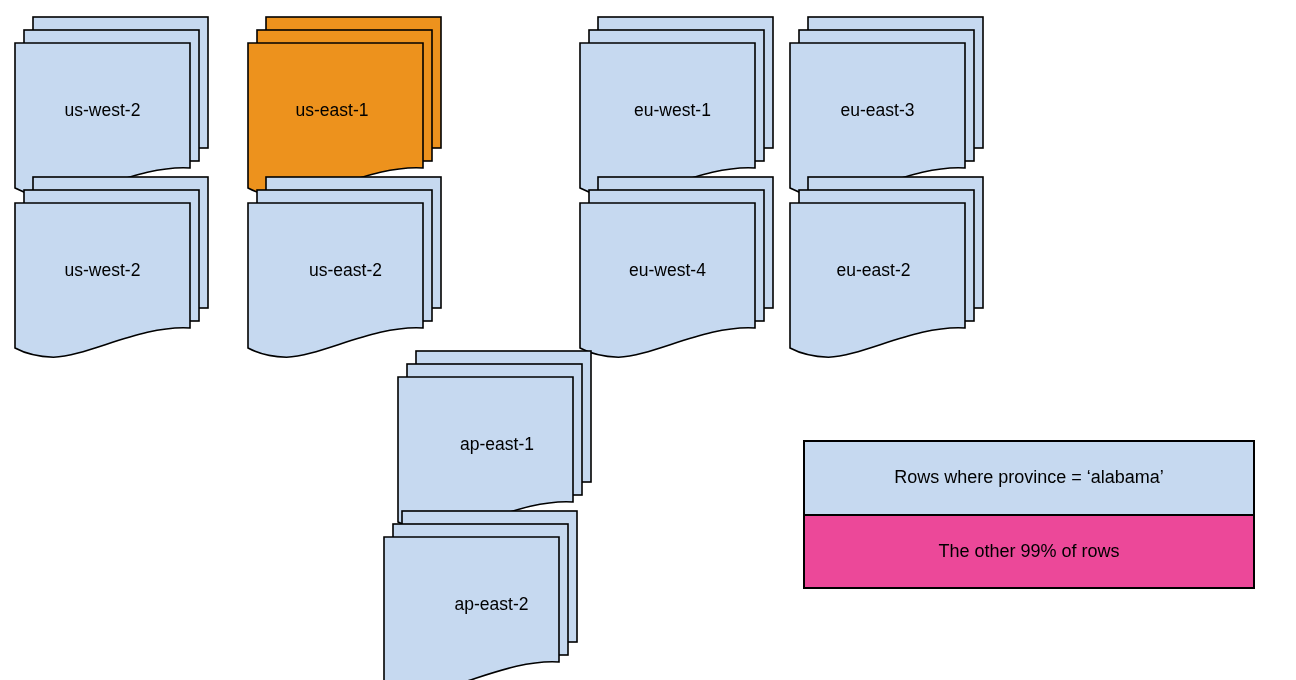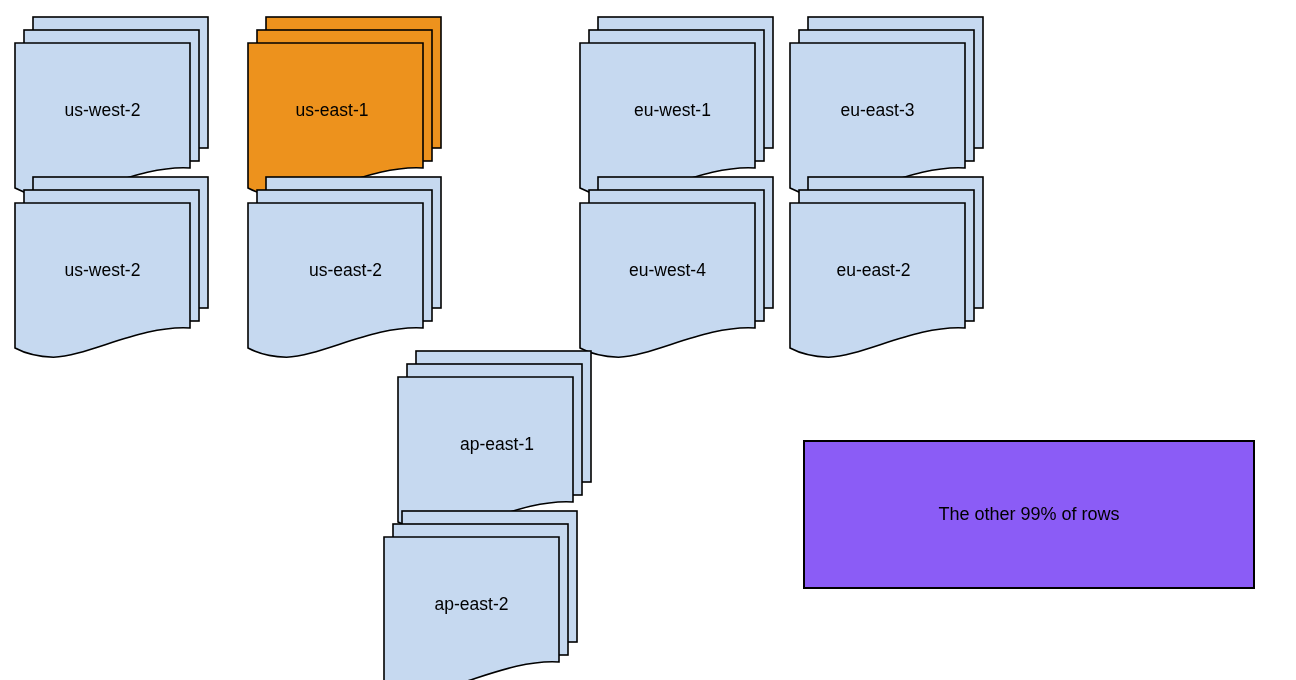--- a/index.html
+++ b/index.html
@@ -154,20 +154,23 @@
       </svg>
     </div>
     <div class="region-label" style="left: 398px; top: 435.75px; width: 198px; text-align: center;">ap-east-1</div>
     <div class="region-stack" style="left: 384px; top: 511px; width: 199px; height: 191px;">
       <svg width="199" height="195" viewBox="0 0 199 195">
         <rect x="18.0" y="0.0" width="175" height="131" fill="#c6d9f0" class="doc-shape"></rect>
         <rect x="9.0" y="13.0" width="175" height="131" fill="#c6d9f0" class="doc-shape"></rect>
         <path d="M 0 0 L 175 0 L 175 125.00 C 126.00 121.92, 73.50 153.19, 38.50 154.21 C 24.50 153.70, 10.50 150.63, 0 144.99 Z" transform="translate(0,26.0)" fill="#c6d9f0" class="doc-shape"></path>
       </svg>
     </div>
-    <div class="region-label" style="left: 384px; top: 595.75px; width: 175px; text-align: center;">ap-east-2</div>
+    <div class="region-label" style="left: 384px; top: 595.75px; width: 175px; text-align: center; padding-left: 20px;">ap-east-2</div>
   </div>
 
 <div class="legend">
-  <div class="legend-row" style="background: #8b5cf6;">
+  <div class="legend-row top" style="background: rgb(198, 217, 240);">
+    <span class="legend-text">Rows where province = ‘alabama’</span>
+  </div>
+  <div class="legend-row" style="background: #ec4899;">
     <span class="legend-text">The other 99% of rows</span>
   </div>
 </div>
 
 </body></html>

